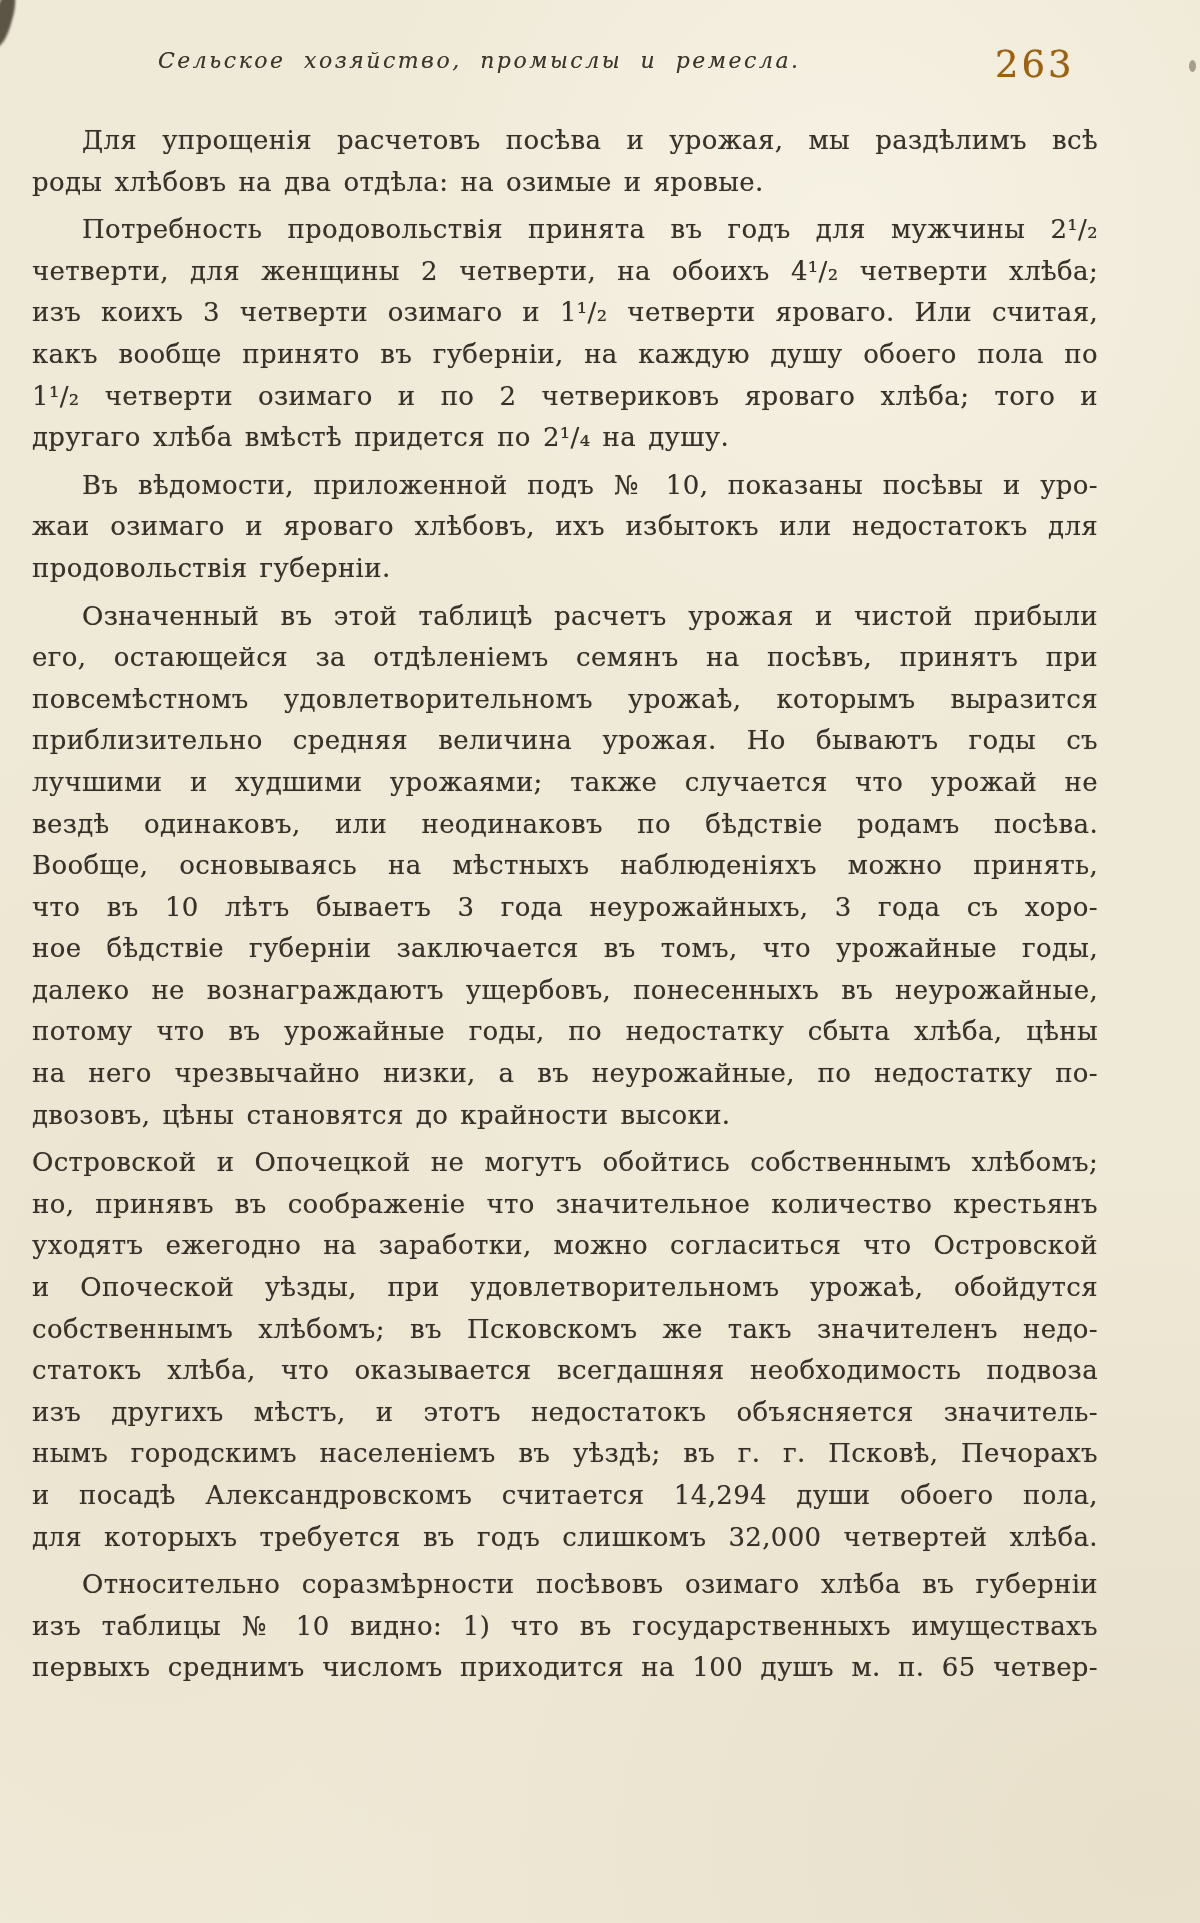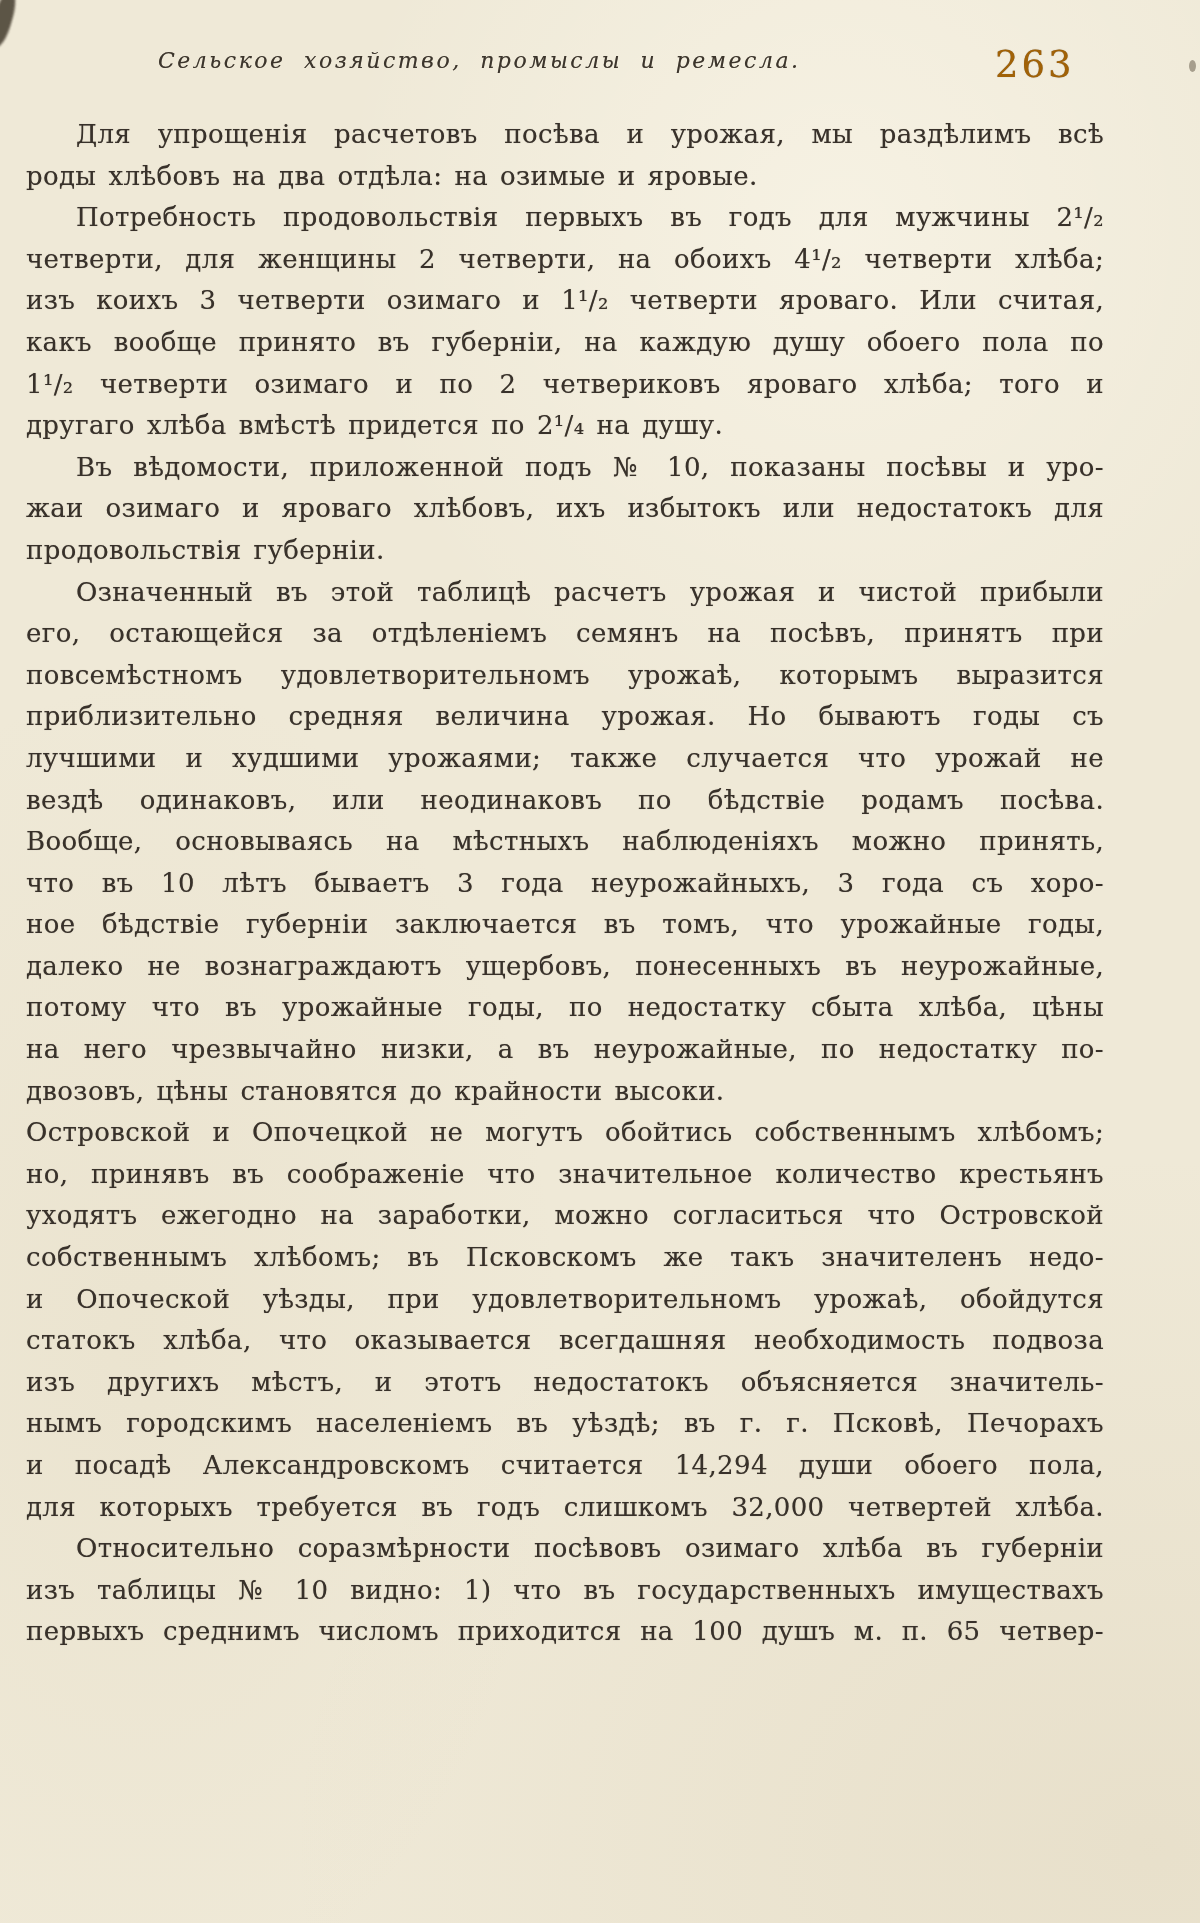--- a/index.html
+++ b/index.html
@@ -52,21 +52,21 @@
   .text-block {
     position: absolute; left: 26px; top: 114px;
     width: 1078px;
     font-size: 26px;
     line-height: 41.6px;
     letter-spacing: 0.35px;
     word-spacing: 3.5px;
     color: #38312a;
     text-shadow: 0 0 0.7px rgba(56,49,42,0.5);
   }
-  .paragraph { margin: 0; }
+  .paragraph { margin: 6px; }
   .line { text-align: left; }
   .line.just { text-align: justify; text-align-last: justify; }
   .line.indent { padding-left: 50px; }
 </style>
 </head>
 <body>
 
 <div class="page">
 
   <div class="corner-mark"></div>
@@ -76,21 +76,21 @@
     <span class="running-title">Сельское хозяйство, промыслы и ремесла.</span>
     <span class="page-number">263</span>
   </div>
 
   <div class="text-block">
       <div class="paragraph">
         <div class="line just indent">Для упрощенія расчетовъ посѣва и урожая, мы раздѣлимъ всѣ</div>
         <div class="line">роды хлѣбовъ на два отдѣла: на озимые и яровые.</div>
       </div>
       <div class="paragraph">
-        <div class="line just indent">Потребность продовольствія первыхъ въ годъ для мужчины 2¹/₂</div>
+        <div class="line just indent">Потребность продовольствія принята въ годъ для мужчины 2¹/₂</div>
         <div class="line just">четверти, для женщины 2 четверти, на обоихъ 4¹/₂ четверти хлѣба;</div>
         <div class="line just">изъ коихъ 3 четверти озимаго и 1¹/₂ четверти яроваго. Или считая,</div>
         <div class="line just">какъ вообще принято въ губерніи, на каждую душу обоего пола по</div>
         <div class="line just">1¹/₂ четверти озимаго и по 2 четвериковъ яроваго хлѣба; того и</div>
         <div class="line">другаго хлѣба вмѣстѣ придется по 2¹/₄ на душу.</div>
       </div>
       <div class="paragraph">
         <div class="line just indent">Въ вѣдомости, приложенной подъ № 10, показаны посѣвы и уро-</div>
         <div class="line just">жаи озимаго и яроваго хлѣбовъ, ихъ избытокъ или недостатокъ для</div>
         <div class="line">продовольствія губерніи.</div>
@@ -107,22 +107,22 @@
         <div class="line just">ное бѣдствіе губерніи заключается въ томъ, что урожайные годы,</div>
         <div class="line just">далеко не вознаграждаютъ ущербовъ, понесенныхъ въ неурожайные,</div>
         <div class="line just">потому что въ урожайные годы, по недостатку сбыта хлѣба, цѣны</div>
         <div class="line just">на него чрезвычайно низки, а въ неурожайные, по недостатку по-</div>
         <div class="line">двозовъ, цѣны становятся до крайности высоки.</div>
       </div>
       <div class="paragraph">
         <div class="line just">Островской и Опочецкой не могутъ обойтись собственнымъ хлѣбомъ;</div>
         <div class="line just">но, принявъ въ соображеніе что значительное количество крестьянъ</div>
         <div class="line just">уходятъ ежегодно на заработки, можно согласиться что Островской</div>
+        <div class="line just">и Опоческой уѣзды, при удовлетворительномъ урожаѣ, обойдутся</div>
         <div class="line just">собственнымъ хлѣбомъ; въ Псковскомъ же такъ значителенъ недо-</div>
-        <div class="line just">и Опоческой уѣзды, при удовлетворительномъ урожаѣ, обойдутся</div>
         <div class="line just">статокъ хлѣба, что оказывается всегдашняя необходимость подвоза</div>
         <div class="line just">изъ другихъ мѣстъ, и этотъ недостатокъ объясняется значитель-</div>
         <div class="line just">нымъ городскимъ населеніемъ въ уѣздѣ; въ г. г. Псковѣ, Печорахъ</div>
         <div class="line just">и посадѣ Александровскомъ считается 14,294 души обоего пола,</div>
         <div class="line just">для которыхъ требуется въ годъ слишкомъ 32,000 четвертей хлѣба.</div>
       </div>
       <div class="paragraph">
         <div class="line just indent">Относительно соразмѣрности посѣвовъ озимаго хлѣба въ губерніи</div>
         <div class="line just">изъ таблицы № 10 видно: 1) что въ государственныхъ имуществахъ</div>
         <div class="line just">первыхъ среднимъ числомъ приходится на 100 душъ м. п. 65 четвер-</div>

